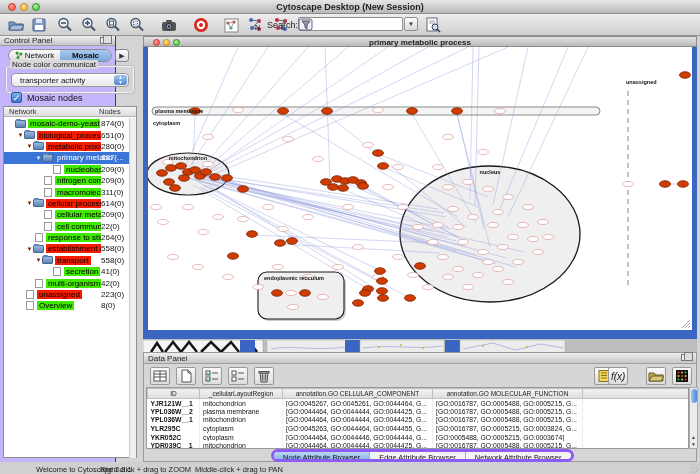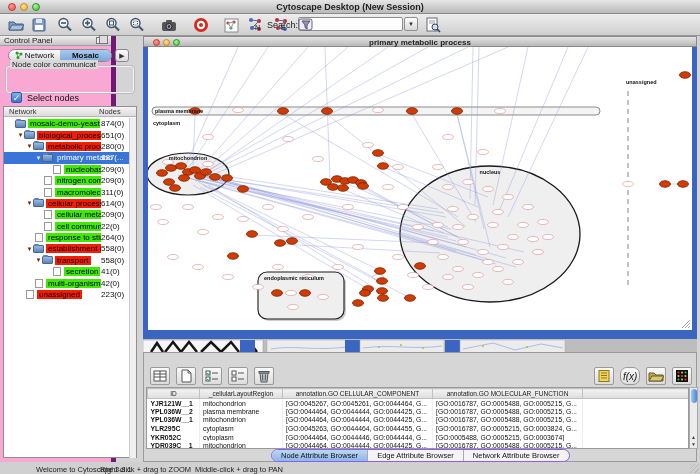--- a/index.html
+++ b/index.html
@@ -19,21 +19,21 @@
   #toolbar { left:0; top:14px; width:700px; height:22px;
     background:linear-gradient(#ededed,#cfcfcf); border-bottom:1px solid #979797; }
   .tbtn { top:2px; width:18px; height:18px; display:flex; align-items:center; justify-content:center; }
   #search-label { font-size:9px; color:#222; top:6px; }
   #search-input { top:3px; width:105px; height:14px; border:1px solid #8f8f8f; border-radius:2px;
     background:#fff; font-size:9px; padding:0 3px; }
   #search-drop { top:3px; width:14px; height:14px; background:linear-gradient(#fdfdfd,#d8d8d8);
     border:1px solid #8f8f8f; border-radius:2px; font-size:6px; color:#333; text-align:center; line-height:13px; }
 
   
-  #control-panel { left:0; top:36px; width:116px; height:426px; background:#f9a8d4; border-right:5px solid #701a75;}
+  #control-panel { left:0; top:36px; width:116px; height:426px; background:#c4b5fd; border-right:1px solid #701a75;}
   .panel-header { left:0; top:0; width:100%; height:10px; background:linear-gradient(#efefef,#c6c6c6);
     border-bottom:1px solid #a0a0a0; font-size:8px; color:#222; padding-left:4px; line-height:10px;}
   .float-icon { width:7px; height:7px; border:1px solid #777; background:#eee; top:1px; }
   .float-icon:before{ content:""; position:absolute; left:2px; top:-3px; width:7px; height:7px; border:1px solid #777; background:#ddd;}
 
   #cp-tabs { left:8px; top:13px; width:104px; height:13px; display:flex; border:1px solid #8a8a8a; border-radius:7px; overflow:hidden; background:linear-gradient(#fcfcfc,#dcdcdc); }
   .cp-tab { flex:1; font-size:8px; text-align:center; line-height:12px; color:#111; white-space:nowrap; overflow:hidden;}
   .cp-tab.sel { background:linear-gradient(#a8c9ee,#7aa9dd); font-weight:bold; }
   #cp-tab-more { left:115px; top:13px; width:14px; height:13px; border:1px solid #8a8a8a; border-radius:3px;
      background:linear-gradient(#fcfcfc,#dcdcdc); font-size:7px; text-align:center; line-height:12px; color:#333;}
@@ -94,21 +94,21 @@
   #dp-table th { height:10px; background:linear-gradient(#f2f2f2,#dedede); border:1px solid #c0c0c0;
      font-size:6.5px; font-weight:normal; color:#222; overflow:hidden; white-space:nowrap;}
   #dp-table td { height:8.6px; font-size:6.8px; color:#111; border-right:1px solid #eee;
      white-space:nowrap; overflow:hidden; padding:0 3px;}
   #dp-table td.c0 { font-weight:bold; }
   #dp-scroll { left:545px; top:34px; width:9px; height:62px; background:#ececec; border:1px solid #aaa; }
   #dp-thumb { left:1px; top:1px; width:6px; height:14px; border-radius:3px;
      background:linear-gradient(90deg,#9ec8f5,#4c86d8); }
   .scroll-arrow { left:0px; width:7px; height:7px; font-size:5px; color:#444; text-align:center; line-height:7px;}
 
-  #dp-tabs { left:127px; top:96px; height:13px; display:flex; border:1px solid #8b5cf6;
+  #dp-tabs { left:127px; top:96px; height:13px; display:flex; border:3px solid #8b5cf6;
      border-radius:7px; overflow:hidden; background:#f4f4f4;}
   .dp-tab { font-size:7.5px; padding:0 9px; line-height:12px; color:#111; border-right:1px solid #aaa; white-space:nowrap;}
   .dp-tab:last-child { border-right:none; }
   .dp-tab.sel { background:linear-gradient(#bcd6f4,#8db8e8); }
 
   
   #statusbar { left:0; top:462px; width:700px; height:12px; background:#d0d0d0; font-size:7.5px; color:#222;}
   #grip { right:1px; top:464px; width:9px; height:9px;
      background:repeating-linear-gradient(135deg,#bbb 0 1px,transparent 1px 3px); }
 
@@ -243,22 +243,26 @@
             <circle cx="6" cy="3" r="1.5" fill="#2f9e2f"></circle>
             <circle cx="3" cy="6.5" r="1.5" fill="#2f9e2f"></circle>
             <path d="M2,2 L6,3 L3,6.5 Z" stroke="#2f9e2f" fill="none" stroke-width="0.7"></path>
           </svg></span><span>Network</span></div>
     <div class="cp-tab sel"><span>Mosaic</span></div>
   </div>
   <div class="abs" id="cp-tab-more">▶</div>
 
   <div class="abs" id="nc-group"></div>
   <div class="abs" id="nc-title">Node color communicat</div>
+  <div class="abs" id="nc-select">
+    <span>transporter activity</span>
+    <div class="abs" id="nc-stepper">▲<br>▼</div>
+  </div>
   <div class="abs" id="sel-check">✓</div>
-  <div class="abs" id="sel-label">Select nodes</div>
+  <div class="abs" id="sel-label">Mosaic nodes</div>
 
   <div class="abs" id="tree-box">
     <div class="abs" id="tree-header">
       <span class="col1">Network</span>
       <span class="col2">Nodes</span>
     </div>
     <div class="abs" id="tree-rows">
         <div class="trow">
           <span style="width:4px;flex:none"></span>
           <span class="tarrow"></span>
@@ -363,20 +367,27 @@
           <span class="ticon doc"></span>
           <span class="tlabel green">multi-organism pro</span>
           <span class="tcount">42(0)</span>
         </div>
         <div class="trow">
           <span style="width:13px;flex:none"></span>
           <span class="tarrow"></span>
           <span class="ticon doc"></span>
           <span class="tlabel red">unassigned</span>
           <span class="tcount">223(0)</span>
+        </div>
+        <div class="trow">
+          <span style="width:13px;flex:none"></span>
+          <span class="tarrow"></span>
+          <span class="ticon doc"></span>
+          <span class="tlabel green">Overview</span>
+          <span class="tcount">8(0)</span>
         </div>
       </div>
     <div class="abs" id="tree-scroll"></div>
   </div>
 </div>
 
 <div class="abs" id="net-window">
   <div class="abs" id="net-titlebar">
     <div class="abs slight light red" style="left:9px"></div>
     <div class="abs slight light yellow" style="left:19px"></div>
@@ -586,20 +597,24 @@
       <circle cx="280" cy="8" r="1" fill="#b7bf34"></circle>
     <rect x="302" y="0" width="15" height="13" fill="#3a65c0"></rect>
     <rect x="317" y="0" width="105" height="13" fill="#ececec" stroke="#aaa" stroke-width="0.5"></rect>
     <path d="M320,9 L350,3 L372,10 L398,4 L420,8" stroke="#9aa4de" fill="none" stroke-width="0.7"></path>
     <circle cx="340" cy="6" r="1" fill="#b7bf34"></circle>
       <circle cx="384" cy="7" r="1" fill="#b7bf34"></circle>
   </svg>
 </div>
 
 <div class="abs" id="data-panel">
+  <div class="abs panel-header" id="dp-header">
+    <span>Data Panel</span>
+    <div class="abs float-icon" style="right:8px"></div>
+  </div>
   <div class="abs" id="dp-toolbar-left"></div>
   <div class="abs" id="dp-table">
     <table>
       <colgroup>
           <col style="width:52px">
           <col style="width:83px">
           <col style="width:150px">
           <col style="width:150px">
           <col style="width:225px">
         </colgroup>
@@ -709,21 +724,21 @@
       </svg>
     </div>
     <div class="abs dbtn" style="left: 450px;">
       <svg width="14" height="14">
         <rect x="2" y="1.5" width="10" height="11" fill="#f2d65a" stroke="#8a7420"></rect>
         <line x1="4" y1="4" x2="10" y2="4" stroke="#8a7420"></line>
         <line x1="4" y1="6.5" x2="10" y2="6.5" stroke="#8a7420"></line>
         <line x1="4" y1="9" x2="10" y2="9" stroke="#8a7420"></line>
       </svg>
     </div>
-    <div class="abs dbtn" style="left: 476px; border-radius: 7px;">
+    <div class="abs dbtn" style="left: 464px;">
       <svg width="16" height="14">
         <text x="1" y="11" font-size="10" font-style="italic" fill="#222">f(x)</text>
       </svg>
     </div>
     <div class="abs dbtn" style="left: 502px;">
       <svg width="16" height="14">
         <path d="M1,4 h5 l2,2 h7 v6 h-14 z" fill="#b8a84c" stroke="#6a5e20"></path>
         <path d="M1,12 l3,-5 h12 l-3,5 z" fill="#d6c87a" stroke="#6a5e20"></path>
       </svg>
     </div>

